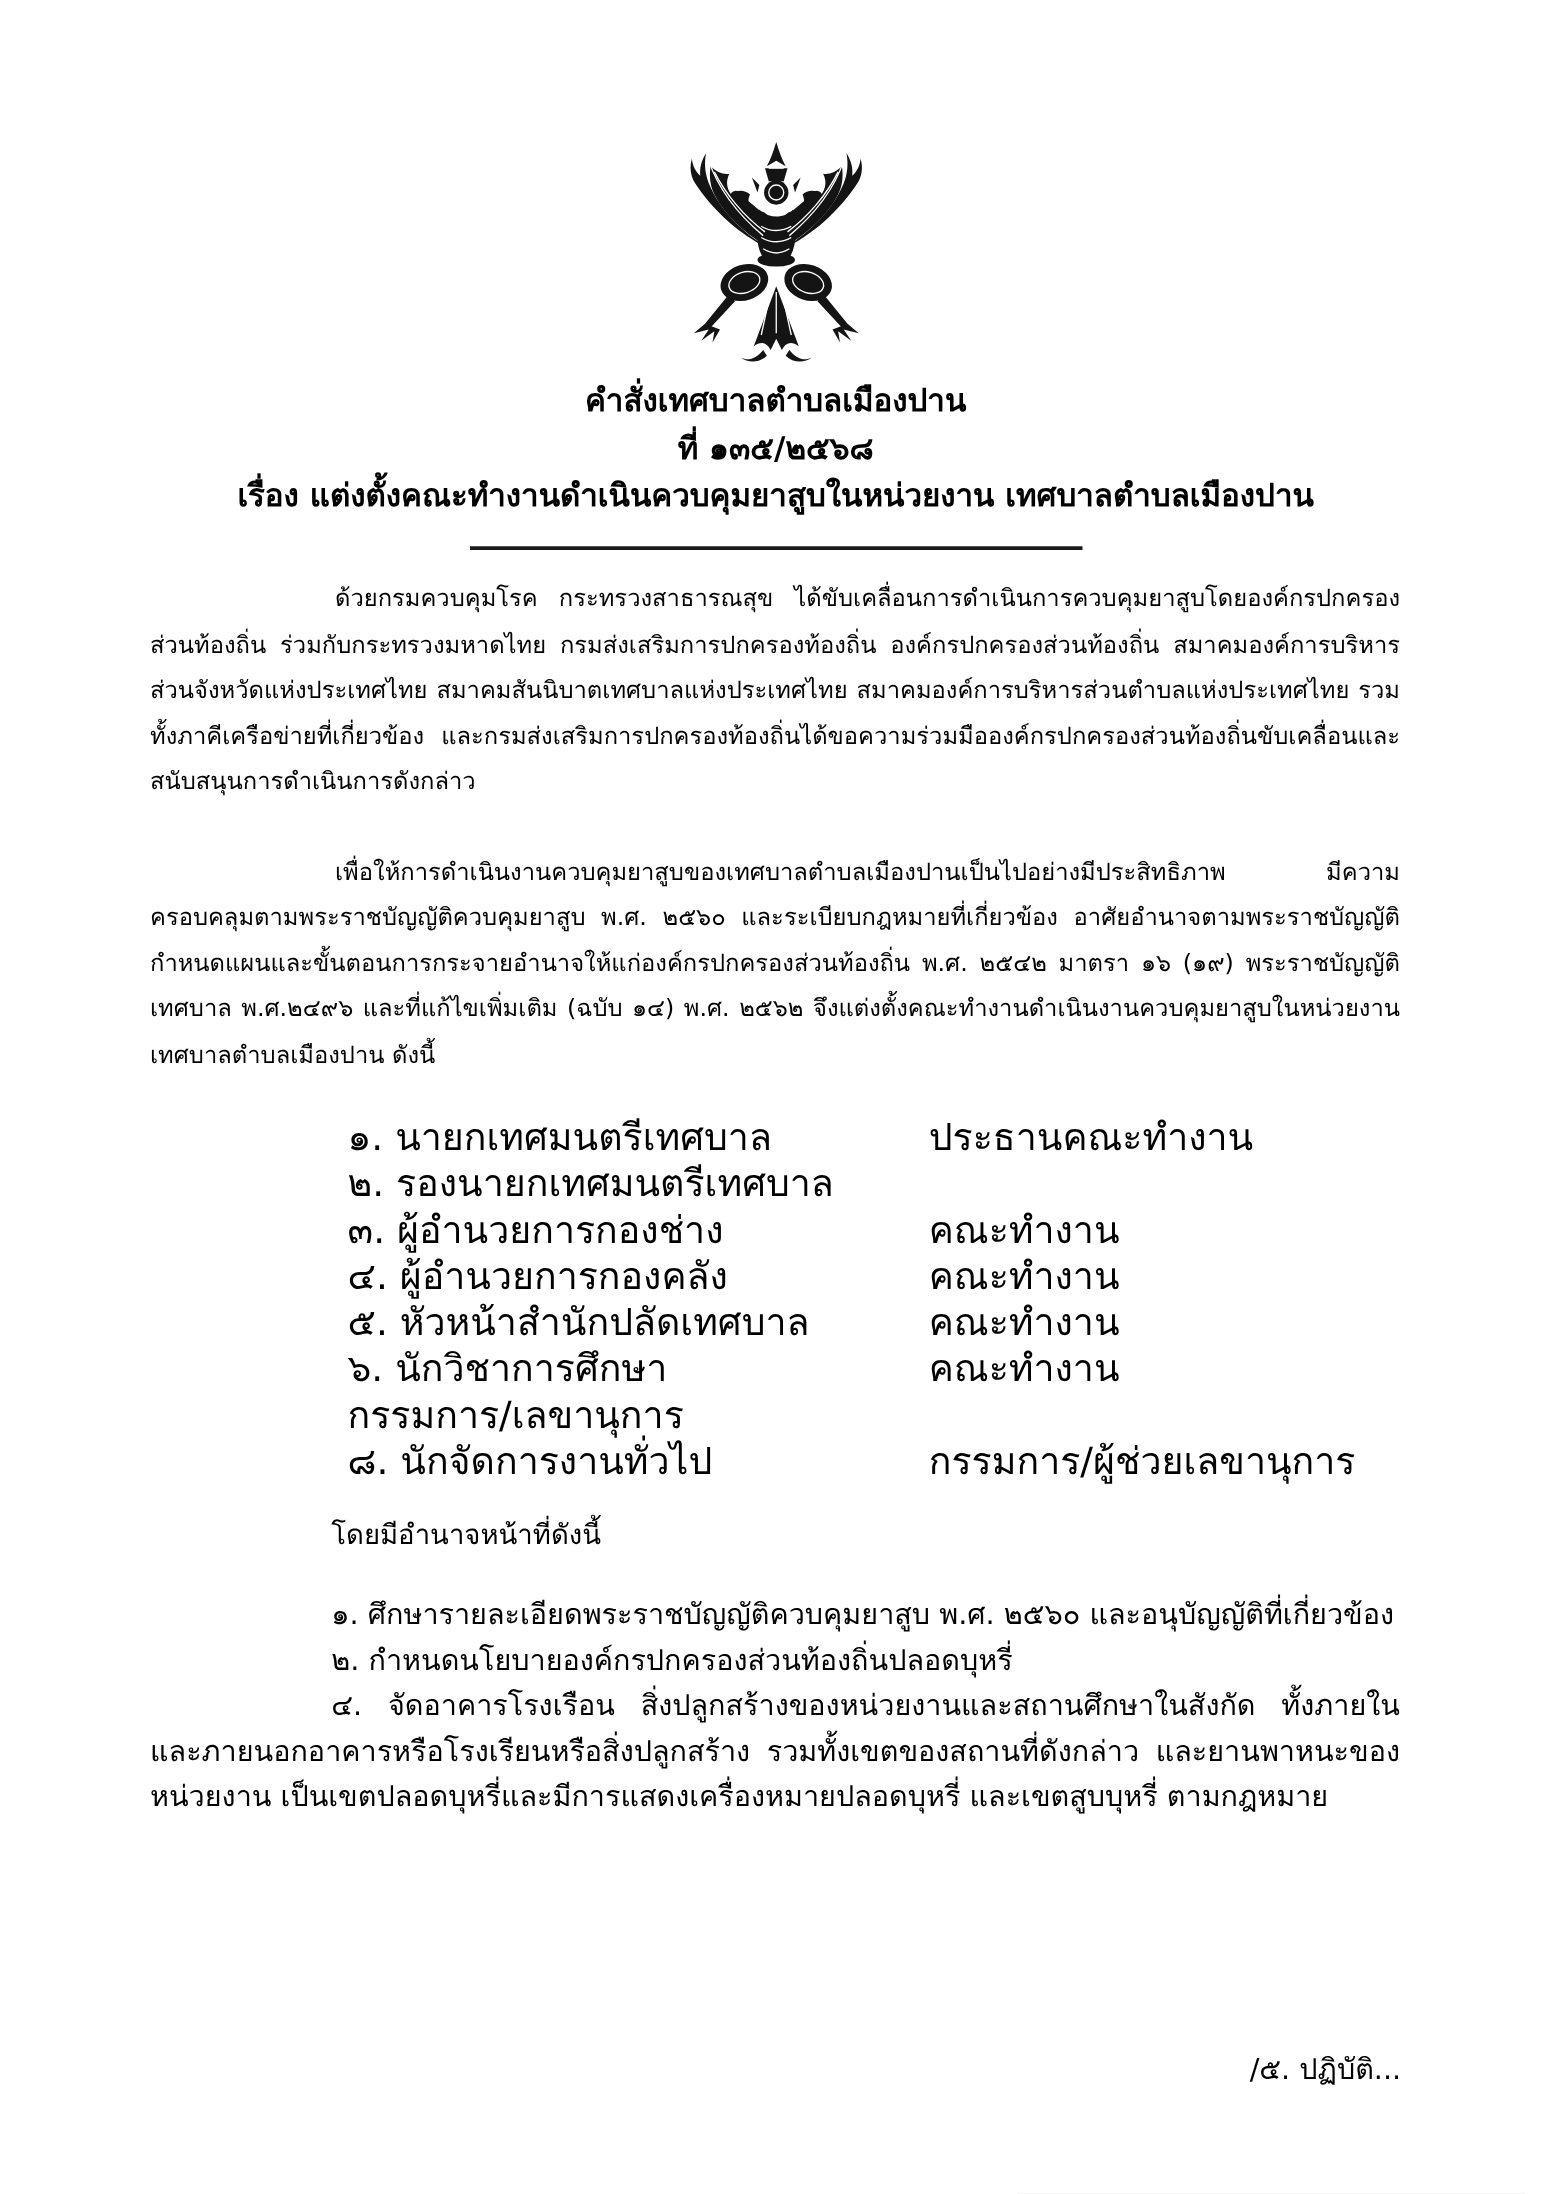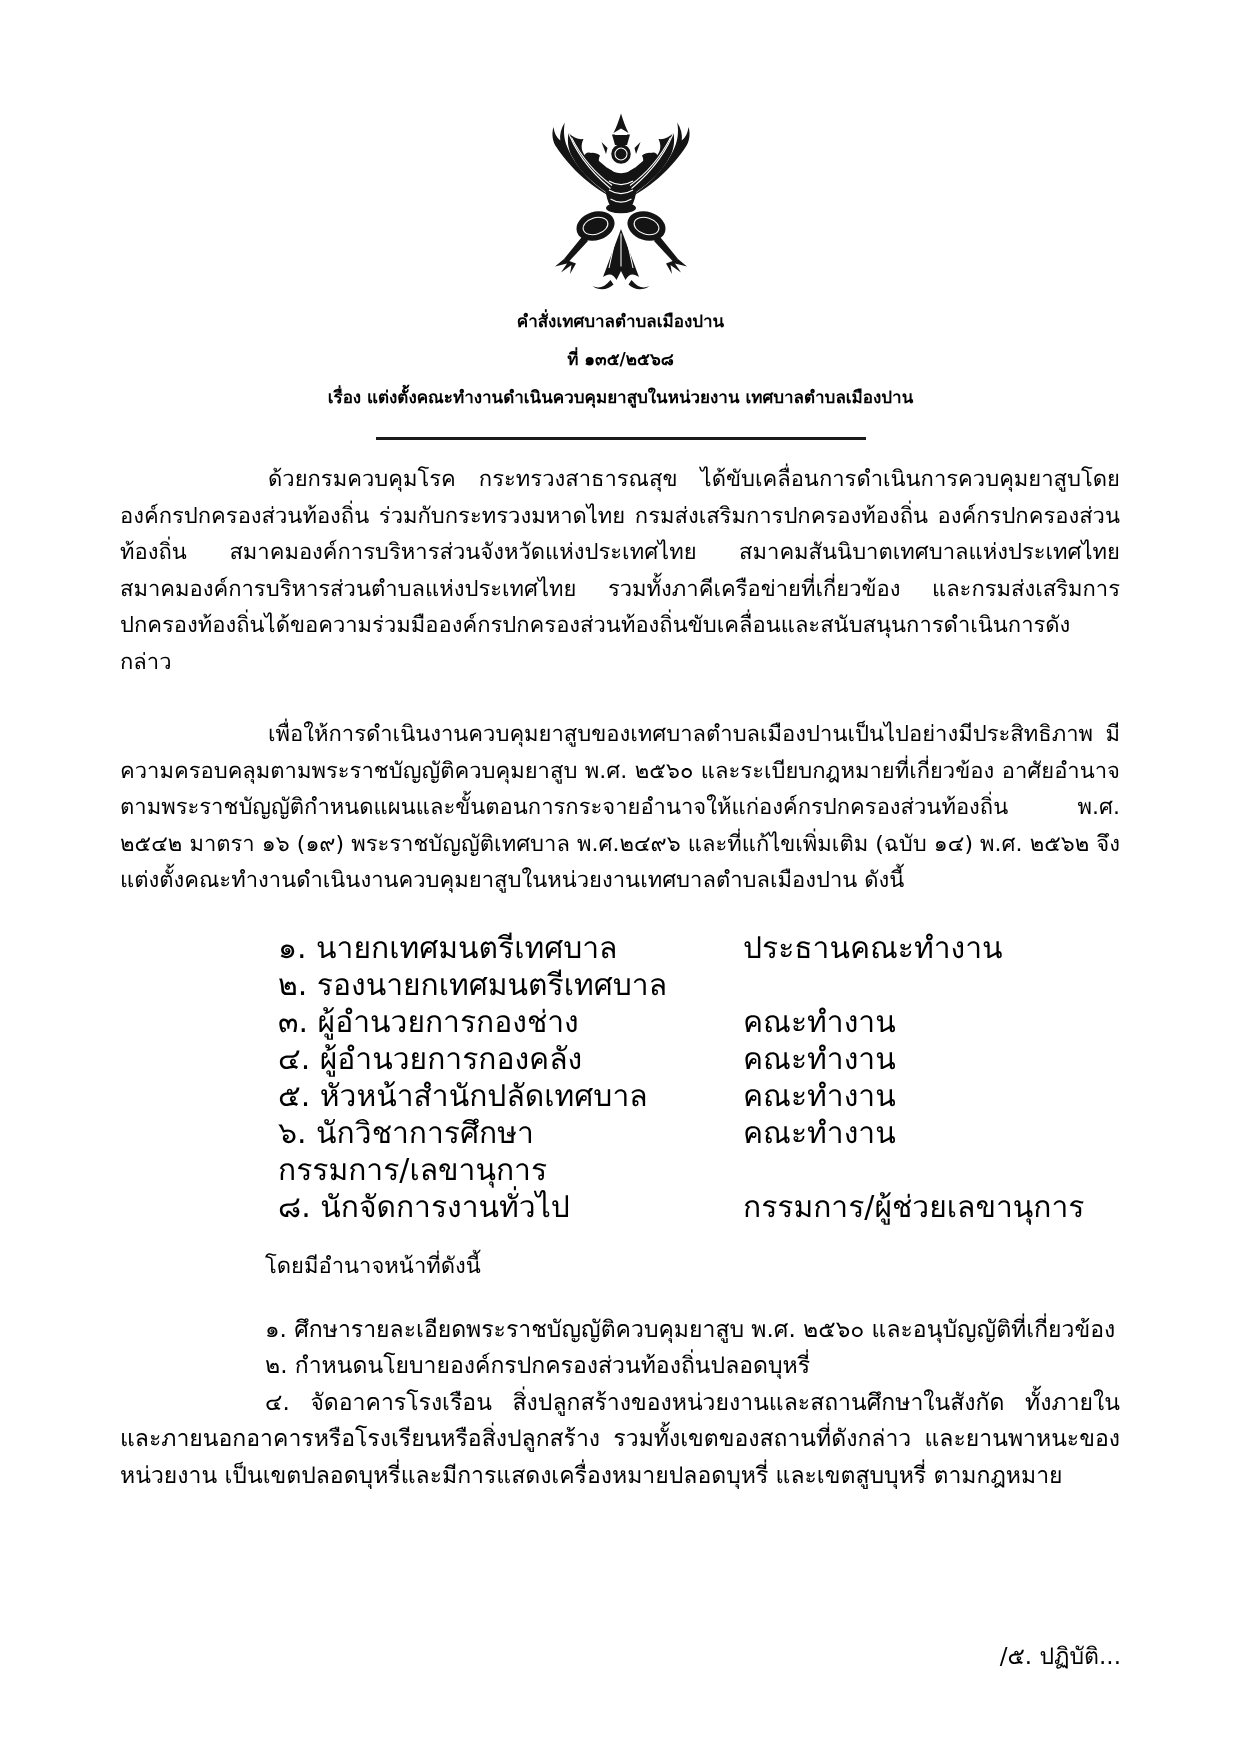--- a/index.html
+++ b/index.html
@@ -8,23 +8,23 @@
     width:1241px;height:1755px;
     margin:0 auto;
     background:#ffffff;
     color:#000;
     font-family:"DejaVu Sans","Liberation Sans",sans-serif;
     overflow:hidden;
   }
   .content{padding:0 121px 0 120px;}
   .emblem-wrap{display:flex;justify-content:center;padding-top:112px;}
   .header-block{margin-top:10px;text-align:center;font-weight:bold;}
-  .header-line{font-size:17px;line-height:38px;}
+  .header-line{font-size:25px;line-height:38px;}
   .hr-line{width:490px;height:3px;background:#1b1b1b;margin:21px auto 0 auto;}
-  .para{font-size:22px;line-height:36.5px;text-indent:148px;text-align:justify;margin:0;}
+  .para{font-size:19px;line-height:36.5px;text-indent:148px;text-align:justify;margin:0;}
   .para-1{margin-top:21px;}
   .para-2{margin-top:36px;}
   .members{margin:30px 0 0 158px;font-size:30px;}
   .member-row{display:flex;line-height:37px;}
   .member-name{width:465px;}
   .member-role{flex:1;}
   .duties-intro{margin:22px 0 0 145px;font-size:22px;line-height:37px;}
   .duties{margin-top:27px;}
   .duty{font-size:23px;line-height:36.5px;text-indent:145px;text-align:justify;margin:0;}
   .footer-cont{

